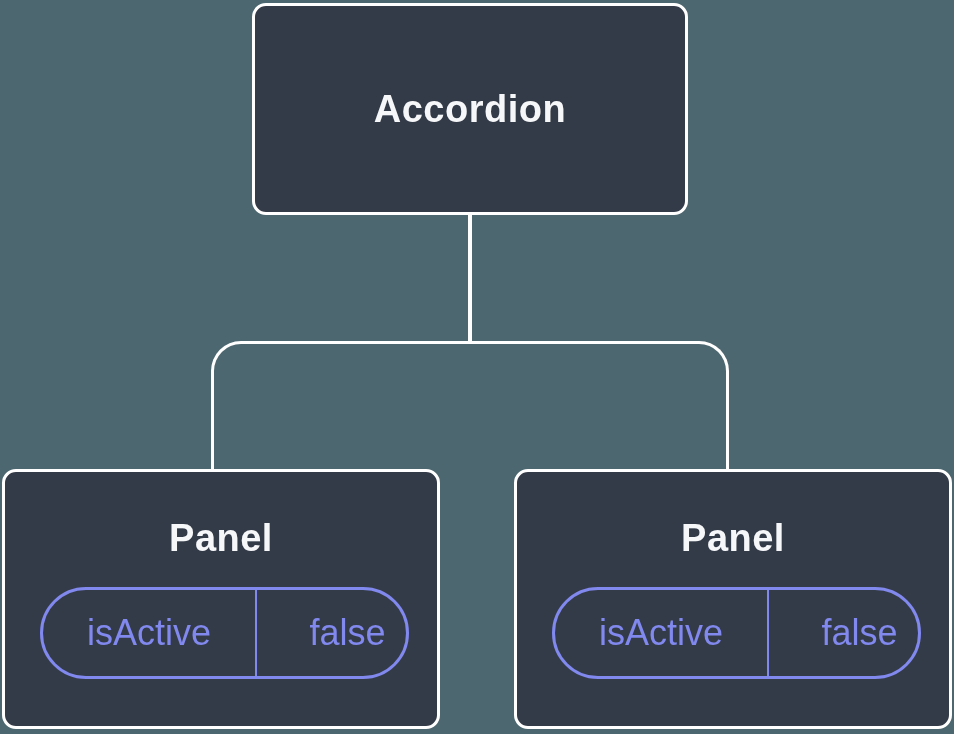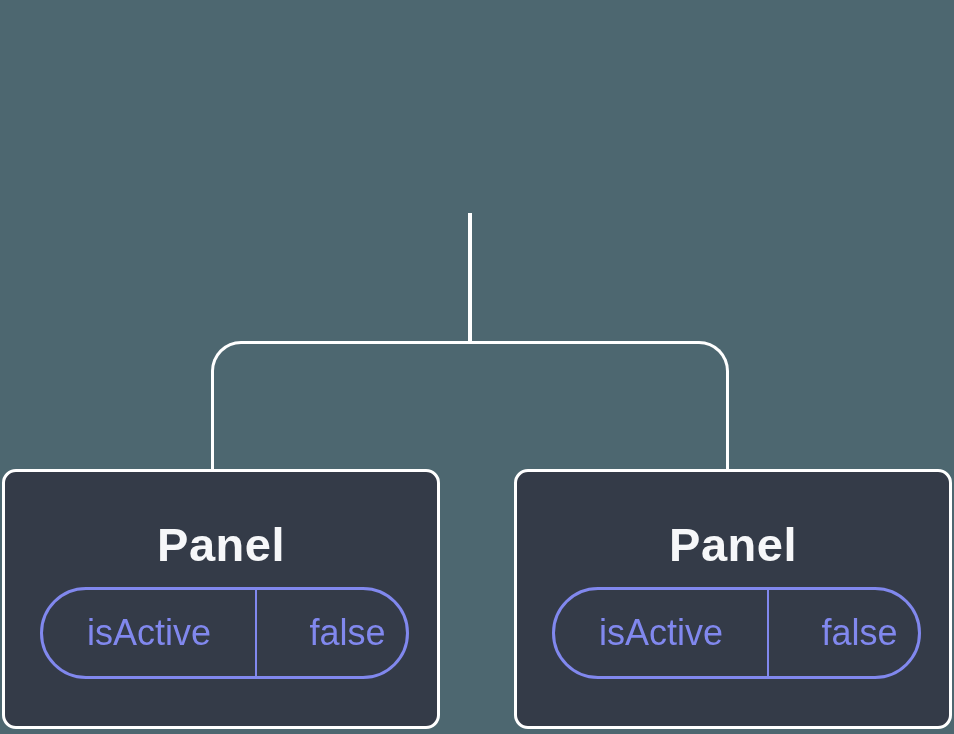--- a/index.html
+++ b/index.html
@@ -57,21 +57,21 @@
   }
   .node-panel.left  { left: 2px; }
   .node-panel.right { left: 514px; }
   .panel-title {
     position: absolute;
     left: 0; top: 514px - 469px;
     top: 45px;
     width: 100%;
     text-align: center;
     color: #F6F7F9;
-    font-size: 47px;
+    font-size: 38px;
     font-weight: 600;
     letter-spacing: 0.5px;
   }
   .state-pill {
     position: absolute;
     left: 35px; top: 115px;
     width: 369px; height: 92px;
     border: 3px solid #8188EE;
     border-radius: 53px;
     display: flex;
@@ -87,20 +87,23 @@
     font-weight: 400;
   }
   .pill-cell.key   { flex: 0 0 214px; border-right: 2px solid #8188EE; }
   .pill-cell.value { flex: 1 1 auto; padding-left: 32px; }
 </style>
 </head>
 <body>
 
 <div class="stage">
 
+  <div class="node node-root">
+    <span class="node-label">Accordion</span>
+  </div>
 
   <div class="connector-stem"></div>
   <div class="connector-bracket"></div>
 
   <div class="node node-panel left">
     <div class="panel-title">Panel</div>
     <div class="state-pill">
       <div class="pill-cell key">isActive</div>
       <div class="pill-cell value">false</div>
     </div>

